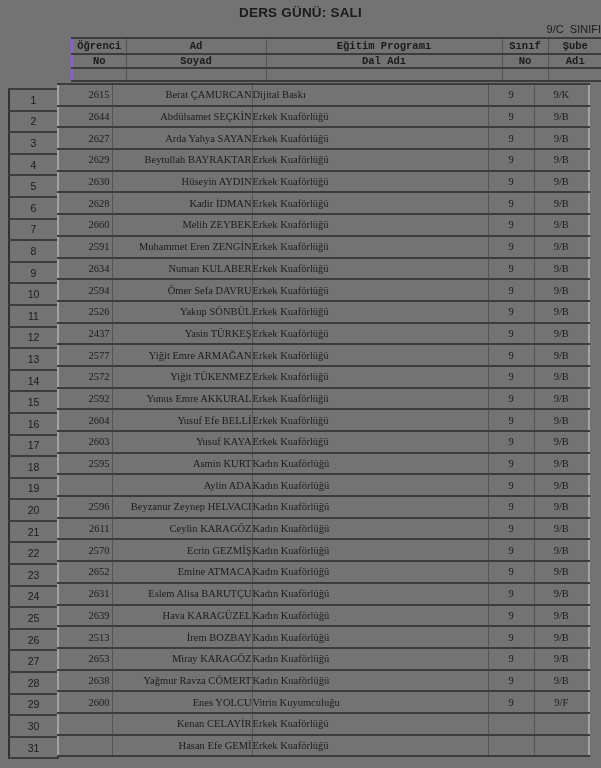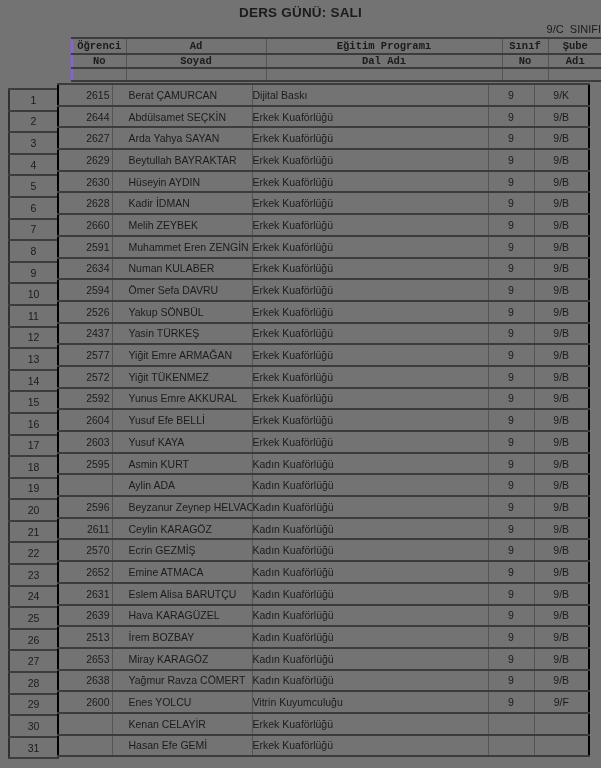--- a/index.html
+++ b/index.html
@@ -67,25 +67,26 @@
     border: 2px solid #303030;
   }
   .num-table td {
     height: 19.6px;
     text-align: center;
   }
   
   .main-table {
     left: 57px; top: 83px;
     width: 531px;
-    border: 2px solid #000000;
+    border: 2px solid #a3a3a3;
+    font-family: Liberation Serif, serif;
   }
   .main-table td { height: 19.7px; }
   .c-no   { text-align: right; padding-right: 2px; }
-  .c-ad   { text-align: left;  padding-left: 16px; }
+  .c-ad   { text-align: right;  padding-left: 16px; }
   .c-dal  { text-align: left;  padding-left: 0; }
   .c-sinif{ text-align: center; }
   .c-sube { text-align: center; }
 </style>
 </head>
 <body>
 
 <div class="page">
 
   <div class="title">DERS GÜNÜ: SALI</div>

